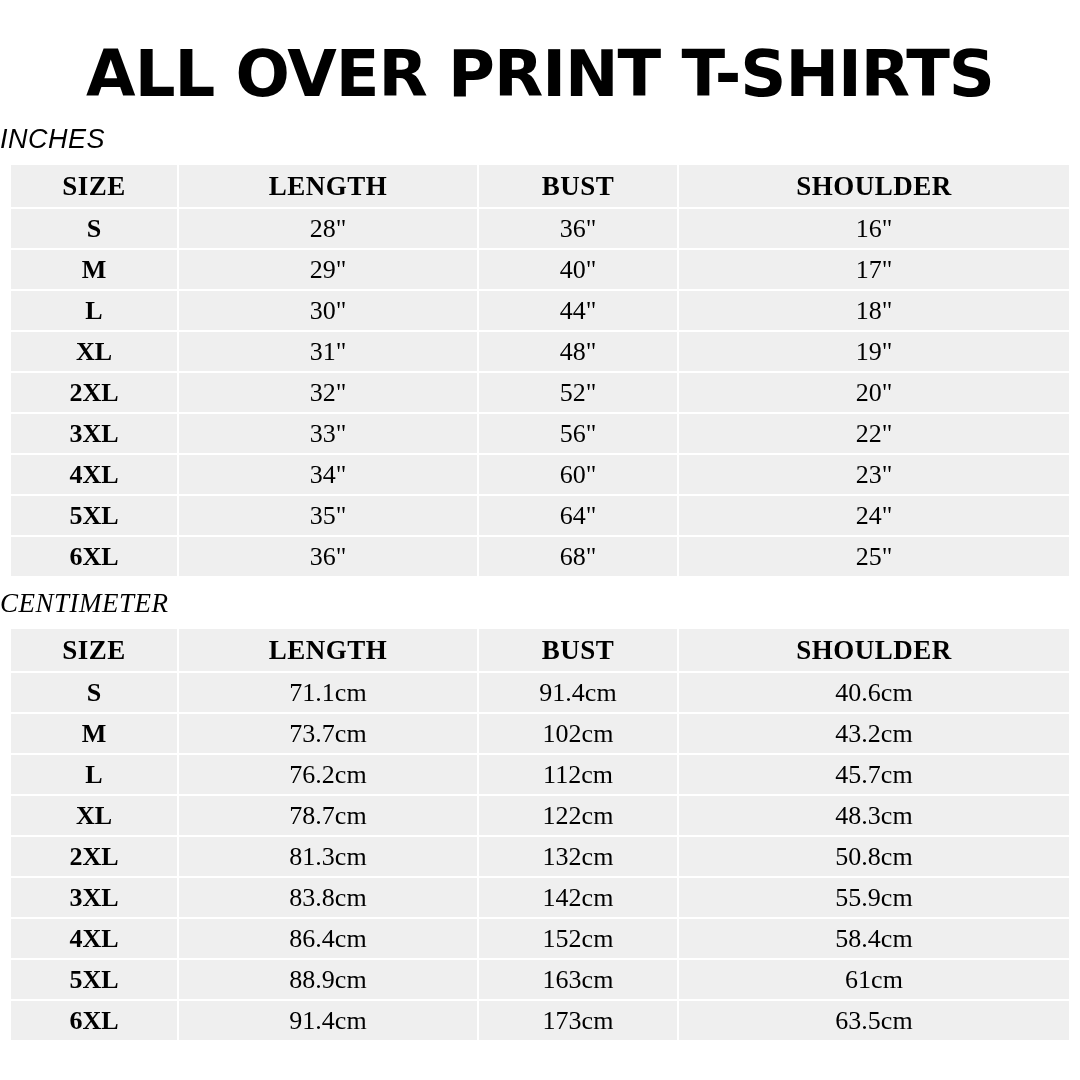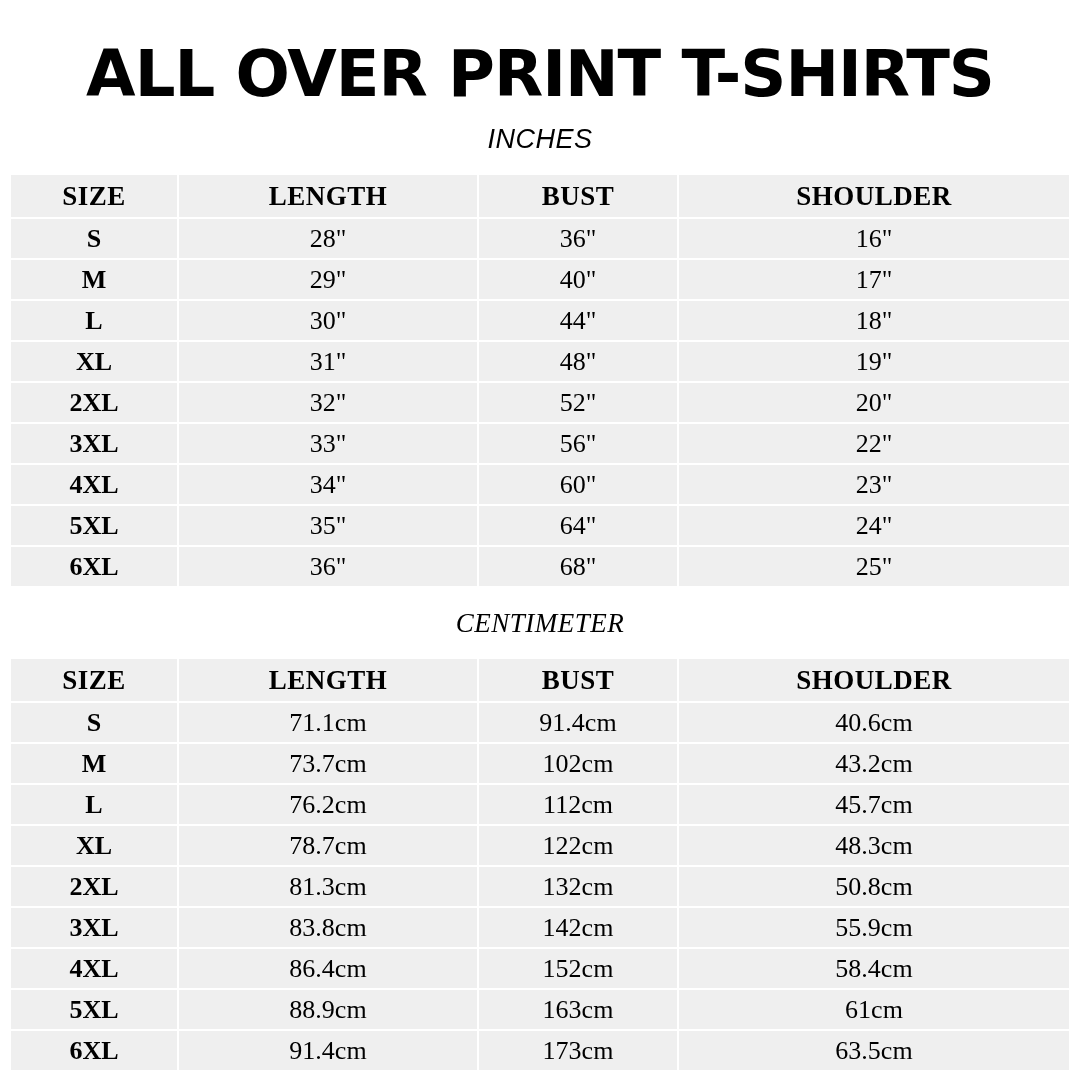--- a/index.html
+++ b/index.html
@@ -29,37 +29,36 @@
     line-height: 1;
     padding-top: 42px;
     padding-bottom: 4px;
     white-space: nowrap;
   }
   .unit-label {
     font-family: "Liberation Sans", sans-serif;
     font-style: italic;
     font-weight: normal;
     font-size: 27px;
-    text-align: center;
     letter-spacing: 0.5px;
     margin: 0;
   }
   .unit-label.inches {
     padding-top: 14px;
     padding-bottom: 8px;
   }
   .unit-label.cm {
     padding-top: 10px;
     padding-bottom: 8px;
     font-family: Liberation Serif, serif;
   }
   table.size-table {
     border-collapse: collapse;
     width: 1060px;
-    margin: 10px auto;
+    margin: 0 auto;
     table-layout: fixed;
   }
   table.size-table td, table.size-table th {
     border: 2px solid #ffffff;
     background: #efefef;
     text-align: center;
     font-size: 26px;
     height: 39px;
     padding: 0;
     font-weight: normal;

